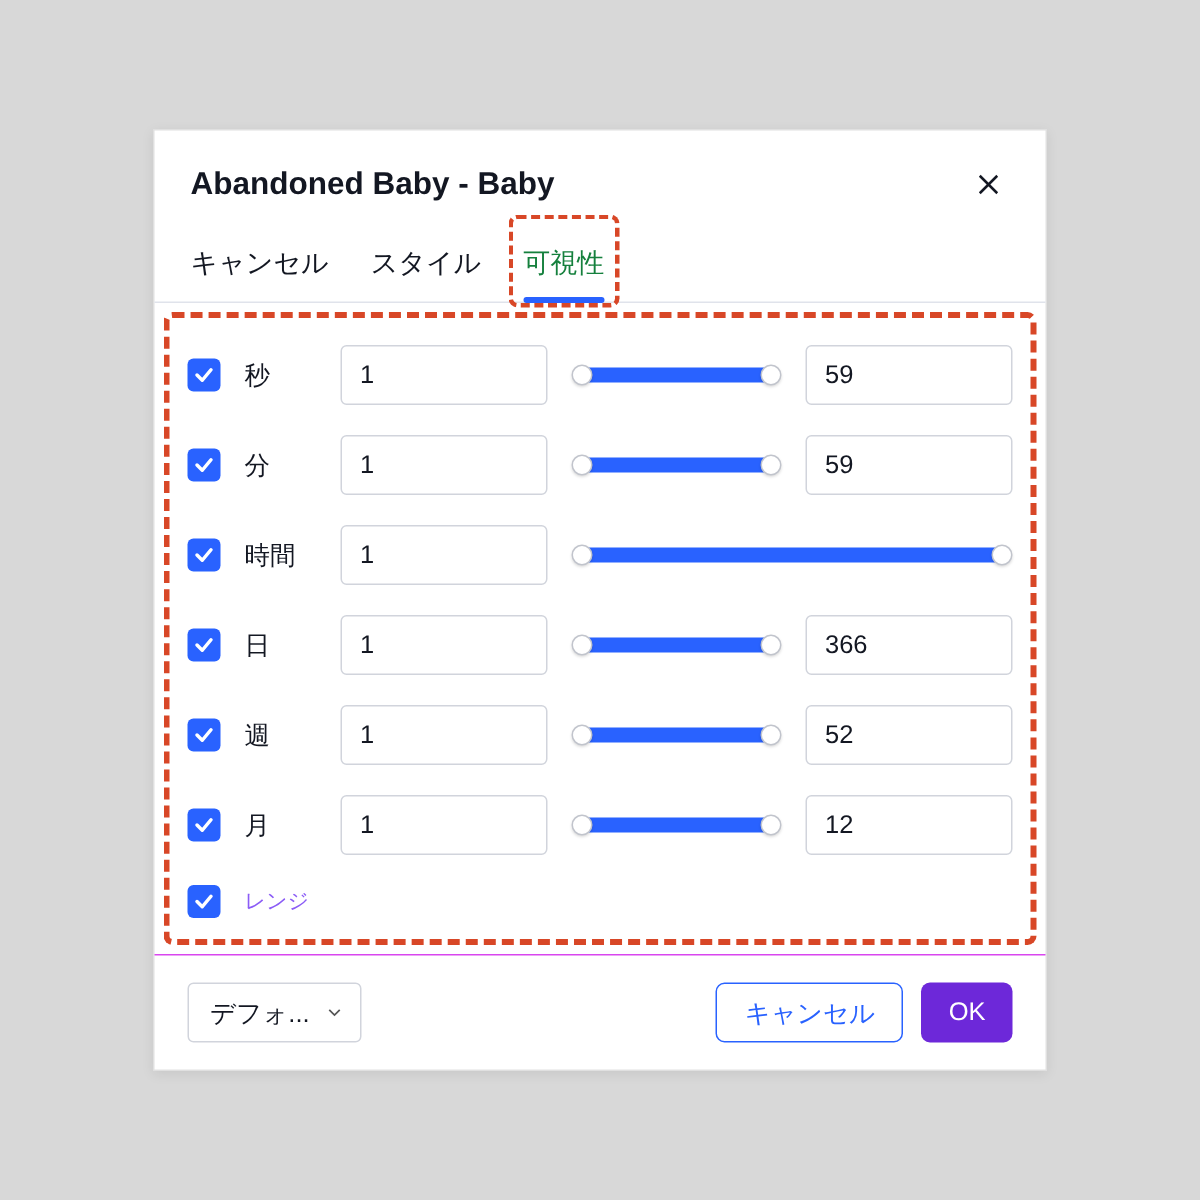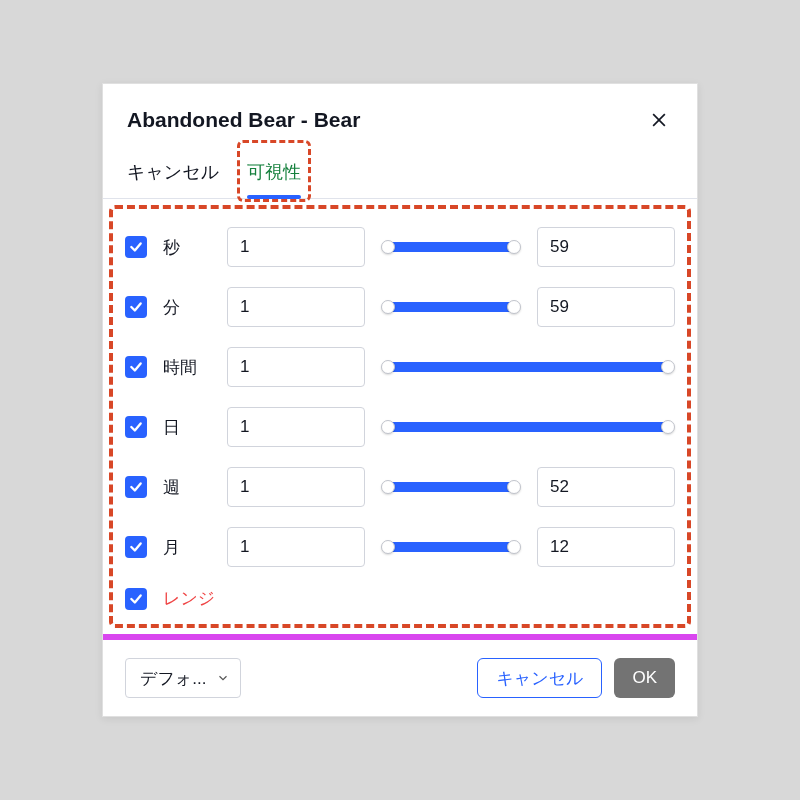--- a/index.html
+++ b/index.html
@@ -114,22 +114,22 @@
     flex-shrink: 0;
   }
   .checkbox svg { width: 14px; height: 14px; }
   .row-label {
     width: 48px;
     font-size: 17px;
     color: #131722;
     flex-shrink: 0;
   }
   .range-label {
-    font-size: 17px;
-    color: #ef4444;
+    font-size: 14px;
+    color: #8b5cf6;
   }
   .num-input {
     width: 138px;
     height: 40px;
     border: 1px solid #d1d4dc;
     border-radius: 4px;
     font-size: 17px;
     padding: 0 12px;
     color: #131722;
     outline: none;
@@ -159,21 +159,21 @@
     border: 1px solid #c1c4cc;
     border-radius: 50%;
     top: 50%;
     transform: translateY(-50%);
     box-shadow: 0 1px 2px rgba(0,0,0,0.15);
   }
   .slider-thumb.left { left: 0; }
   .slider-thumb.right { right: 0; }
 
   .dialog-footer {
-    border-top: 6px solid #d946ef;
+    border-top: 1px solid #d946ef;
     padding: 18px 22px;
     display: flex;
     align-items: center;
     justify-content: space-between;
   }
   .dropdown {
     height: 40px;
     border: 1px solid #d1d4dc;
     border-radius: 4px;
     padding: 0 10px 0 14px;
@@ -205,43 +205,44 @@
     justify-content: center;
     border: none;
   }
   .btn-cancel {
     background: #fff;
     border: 1.5px solid #2962ff;
     color: #2962ff;
     font-weight: 500;
   }
   .btn-ok {
-    background: #737373;
+    background: #6d28d9;
     color: #fff;
     font-weight: 500;
     min-width: 54px;
   }
 </style>
 </head>
 <body>
 
 <div class="dialog">
 
   <div class="dialog-header">
-    <div class="dialog-title">Abandoned Bear - Bear</div>
+    <div class="dialog-title">Abandoned Baby - Baby</div>
     <div class="close-btn">
       <svg viewBox="0 0 24 24" fill="none" stroke="currentColor" stroke-width="2">
         <line x1="5" y1="5" x2="19" y2="19"></line>
           <line x1="19" y1="5" x2="5" y2="19"></line>
       </svg>
     </div>
   </div>
 
   <div class="tabs">
     <div class="tab">キャンセル</div>
+    <div class="tab">スタイル</div>
     <div class="tab active" style="position:relative">
       <span>可視性</span>
       <div class="tab-underline"></div>
       <div class="highlight-tab"></div>
     </div>
   </div>
 
   <div class="content">
     <div class="highlight-content"></div>
 
@@ -296,20 +297,21 @@
               <polyline points="4 12 10 18 20 6"></polyline>
             </svg>
     </div>
     <div class="row-label">日</div>
     <input class="num-input" value="1" style="">
     <div class="slider">
       <div class="slider-track"></div>
       <div class="slider-thumb left"></div>
       <div class="slider-thumb right"></div>
     </div>
+    <input class="num-input" value="366" style="">
   </div>
         <div class="row">
     <div class="checkbox">
       <svg viewBox="0 0 24 24" fill="none" stroke="#fff" stroke-width="4" stroke-linecap="round" stroke-linejoin="round">
               <polyline points="4 12 10 18 20 6"></polyline>
             </svg>
     </div>
     <div class="row-label">週</div>
     <input class="num-input" value="1" style="">
     <div class="slider">

